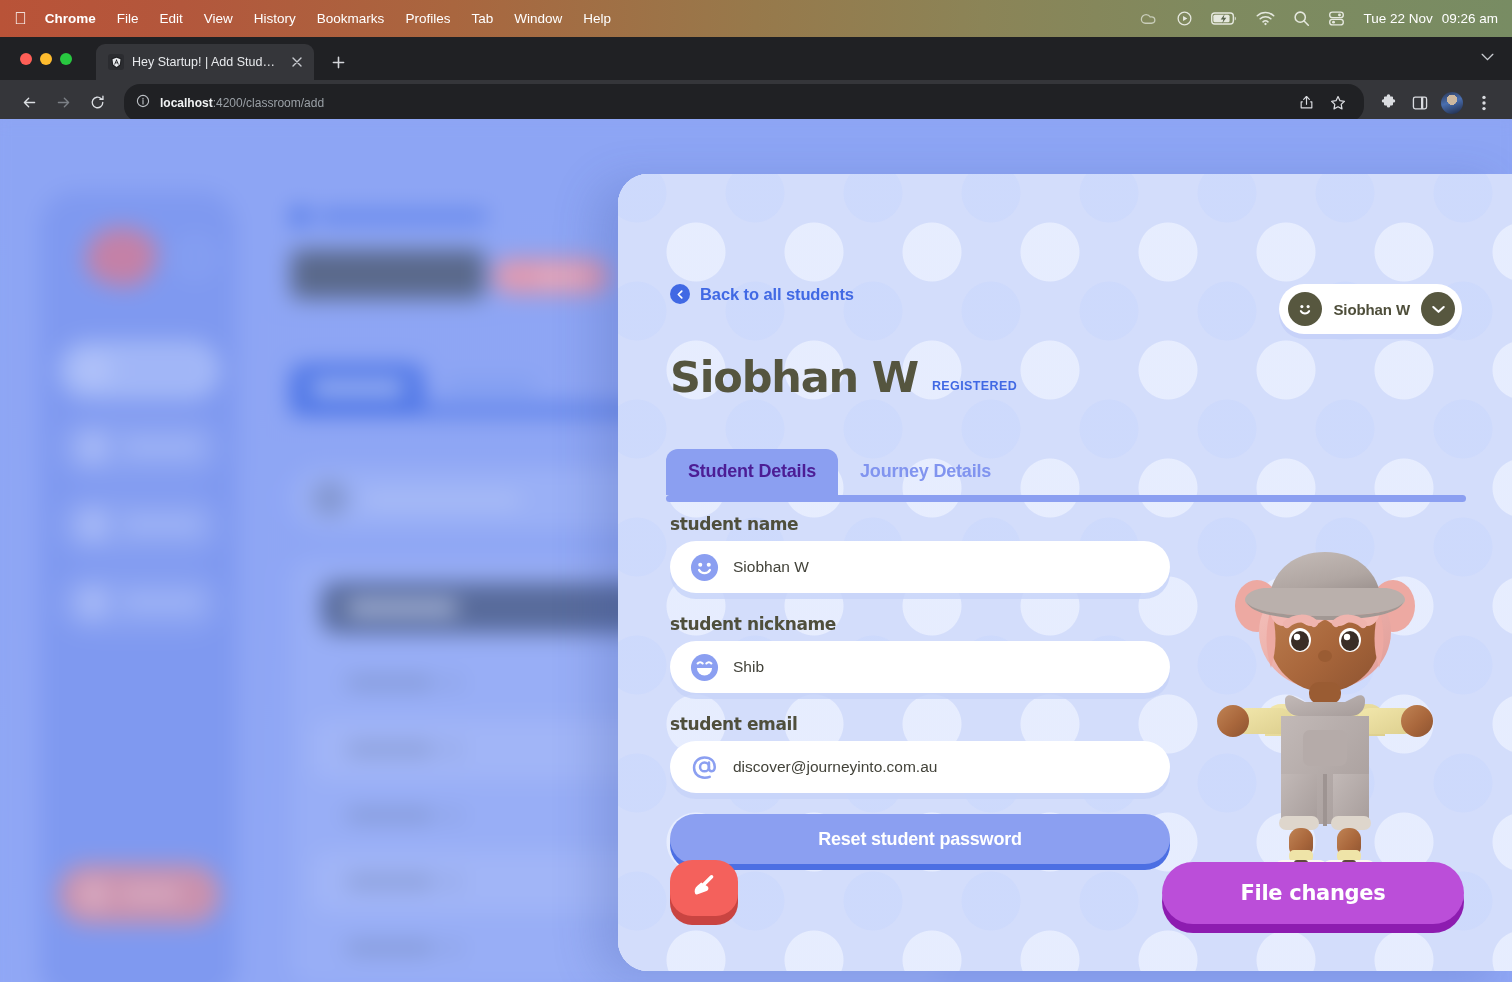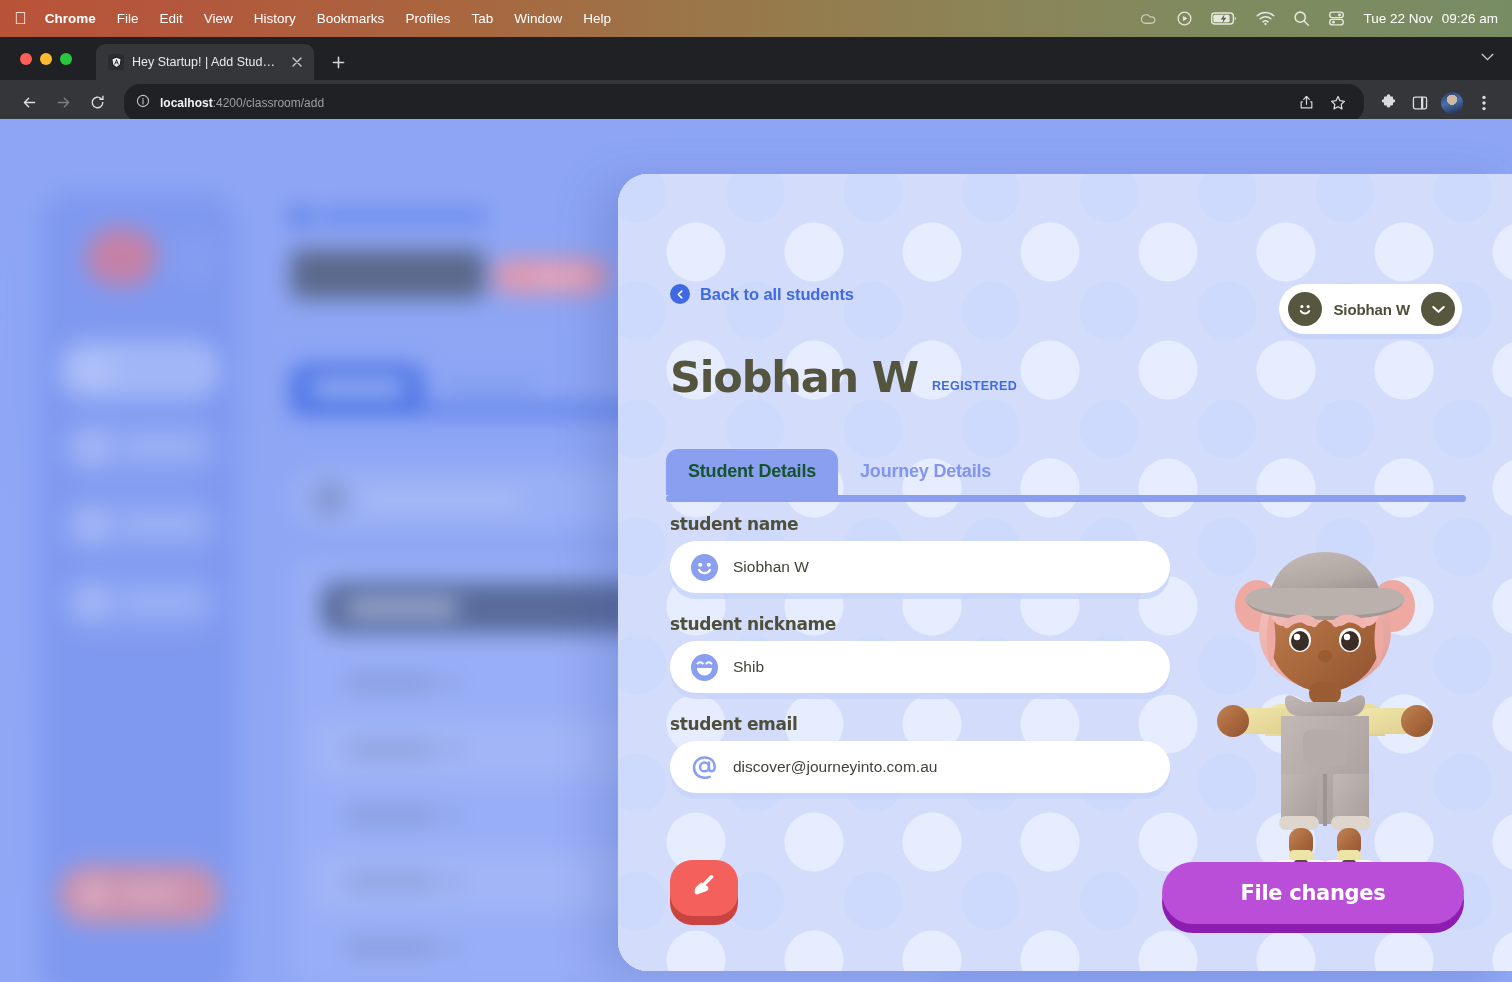--- a/index.html
+++ b/index.html
@@ -187,21 +187,21 @@
     padding-bottom:6px;
   }
 
   
   .tabs{ position:absolute; left:48px; top:275px; width:800px; }
   .tabs-row{ display:flex; align-items:flex-end; }
   .tab-btn{
     font-size:18px; font-weight:bold; letter-spacing:-.2px;
     padding:12px 22px 13px; border-radius:12px 12px 0 0;
   }
-  .tab-btn.active{ background:#8b9ff1; color:#14532d; }
+  .tab-btn.active{ background:#8b9ff1; color:#4c1d95; }
   .tab-btn.inactive{ color:#8194ef; }
   .tabs-underline{ height:7px; background:#8b9ff1; border-radius:4px; width:800px; }
 
   
   .form{ position:absolute; left:52px; top:340px; width:500px; }
   .fld-label{
     font-size:17px; font-weight:900; color:#4f4f3c; letter-spacing:-.4px;
     margin-bottom:7px; font-family:"DejaVu Sans", sans-serif;
   }
   .fld{
@@ -554,20 +554,21 @@
           <div class="fld">
             <span class="fld-ic">
               <svg width="29" height="29" viewBox="0 0 30 30" fill="none" stroke="#8b9ff1" stroke-width="2.6" stroke-linecap="round">
                 <circle cx="15" cy="14.4" r="4.6"></circle>
                 <path d="M19.6 9.8v6.1c0 1.9 1.2 3 2.8 3 1.9 0 3.2-1.6 3.2-4.3C25.6 8.7 21.6 4.6 15 4.6 8.9 4.6 4.2 9.2 4.2 15.2c0 6.1 4.5 10.4 11 10.4 2 0 3.7-.3 5.2-.9"></path>
               </svg>
             </span>
             <span class="fld-val">discover@journeyinto.com.au</span>
           </div>
 
+          <div class="reset-btn">Reset student password</div>
         </div>
 
         <div class="character">
           <svg viewBox="0 0 245 360" width="245" height="360">
             <defs>
               <linearGradient id="skin" x1="0" y1="0" x2="1" y2="1">
                 <stop offset="0%" stop-color="#c08354"></stop>
                   <stop offset="55%" stop-color="#a9673c"></stop>
                   <stop offset="100%" stop-color="#8d5330"></stop>
               </linearGradient>

